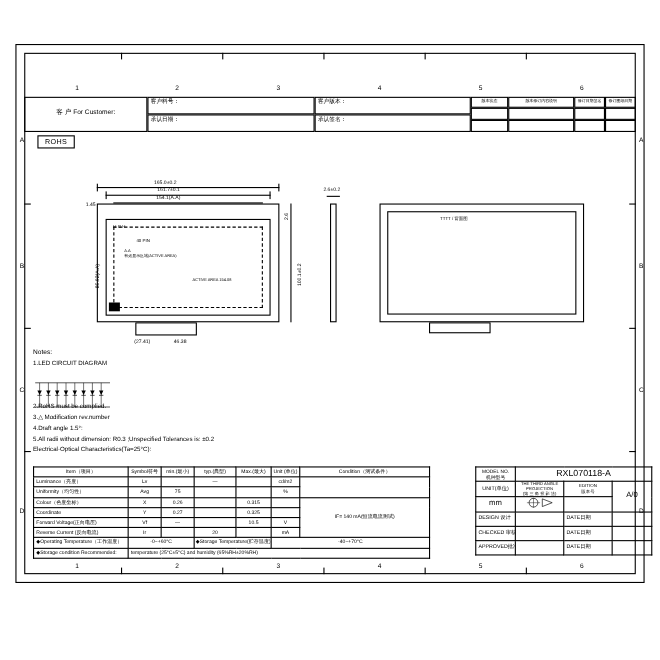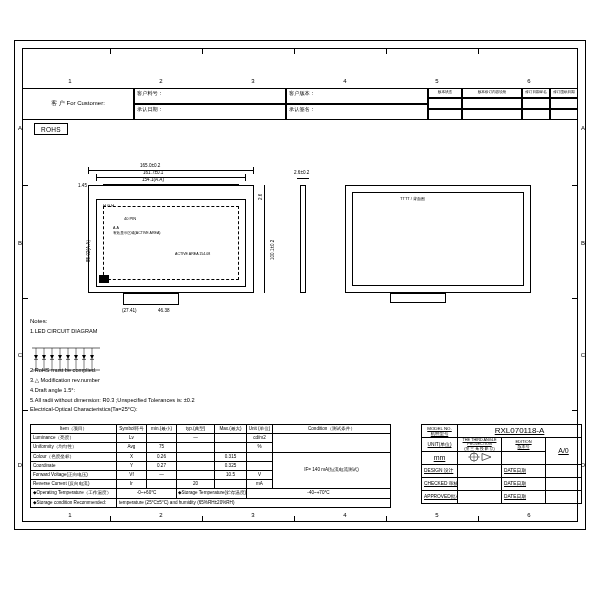--- a/index.html
+++ b/index.html
@@ -171,26 +171,25 @@
     line-height: 8px;
     text-align: center;
     overflow: hidden;
     white-space: nowrap;
     font-weight: normal;
   }
   .spec td.l { text-align: left; padding-left: 2px; }
   
   .tb {
     position: absolute;
-    left: 421px; top: 424px;
+    left: 432px; top: 424px;
     width: 160px;
     border-collapse: collapse;
     font-size: 4.8px;
     table-layout: fixed;
-    text-decoration: underline;
   }
   .tb td {
     border: 1px solid #000;
     height: 12px;
     padding: 0 2px;
     line-height: 1.15;
     overflow: hidden;
     white-space: nowrap;
   }
   .tb td.big {

